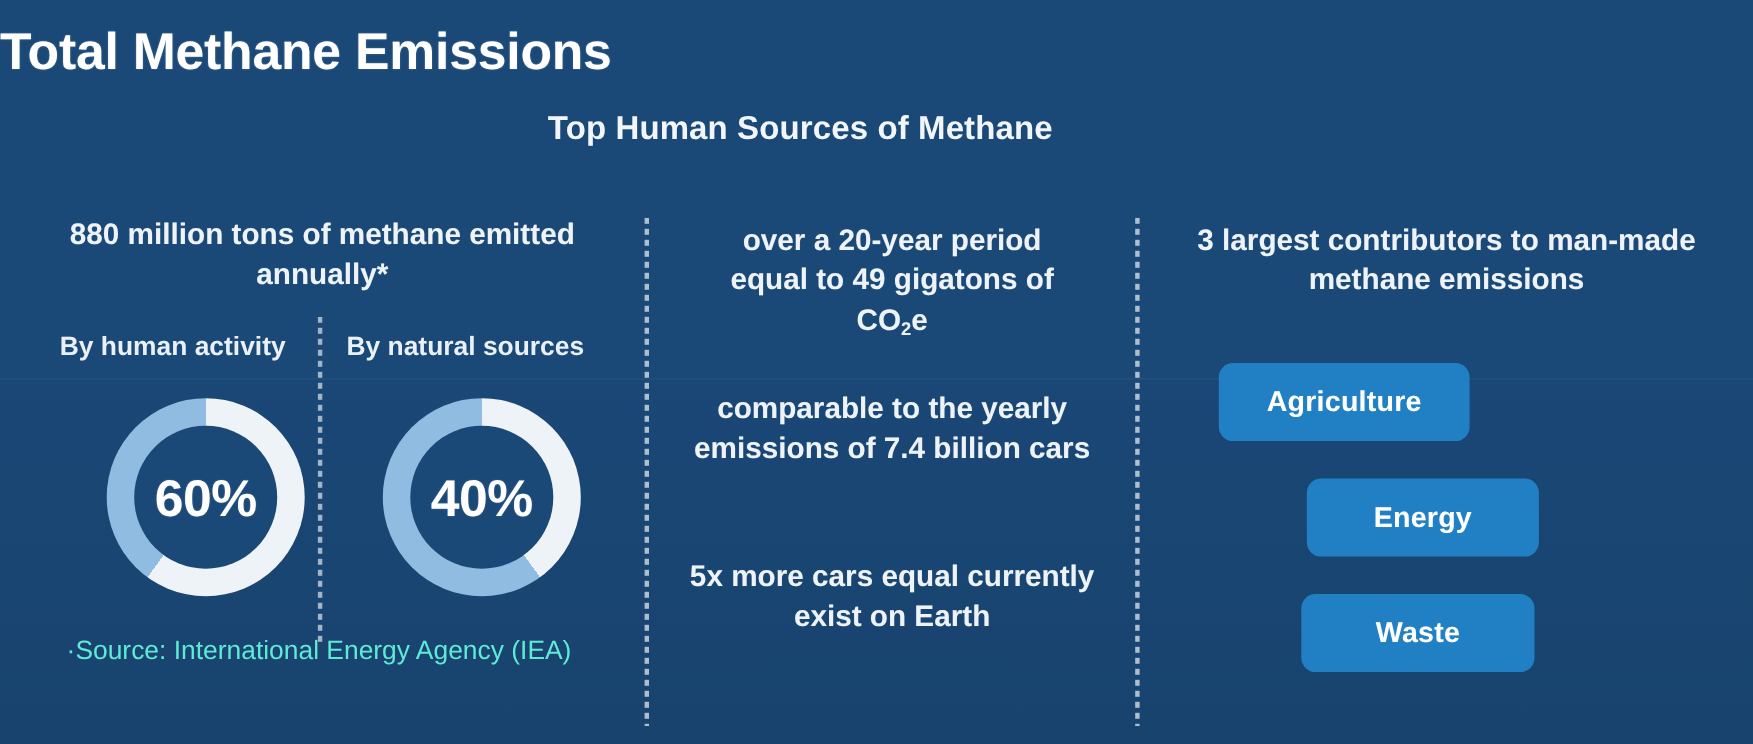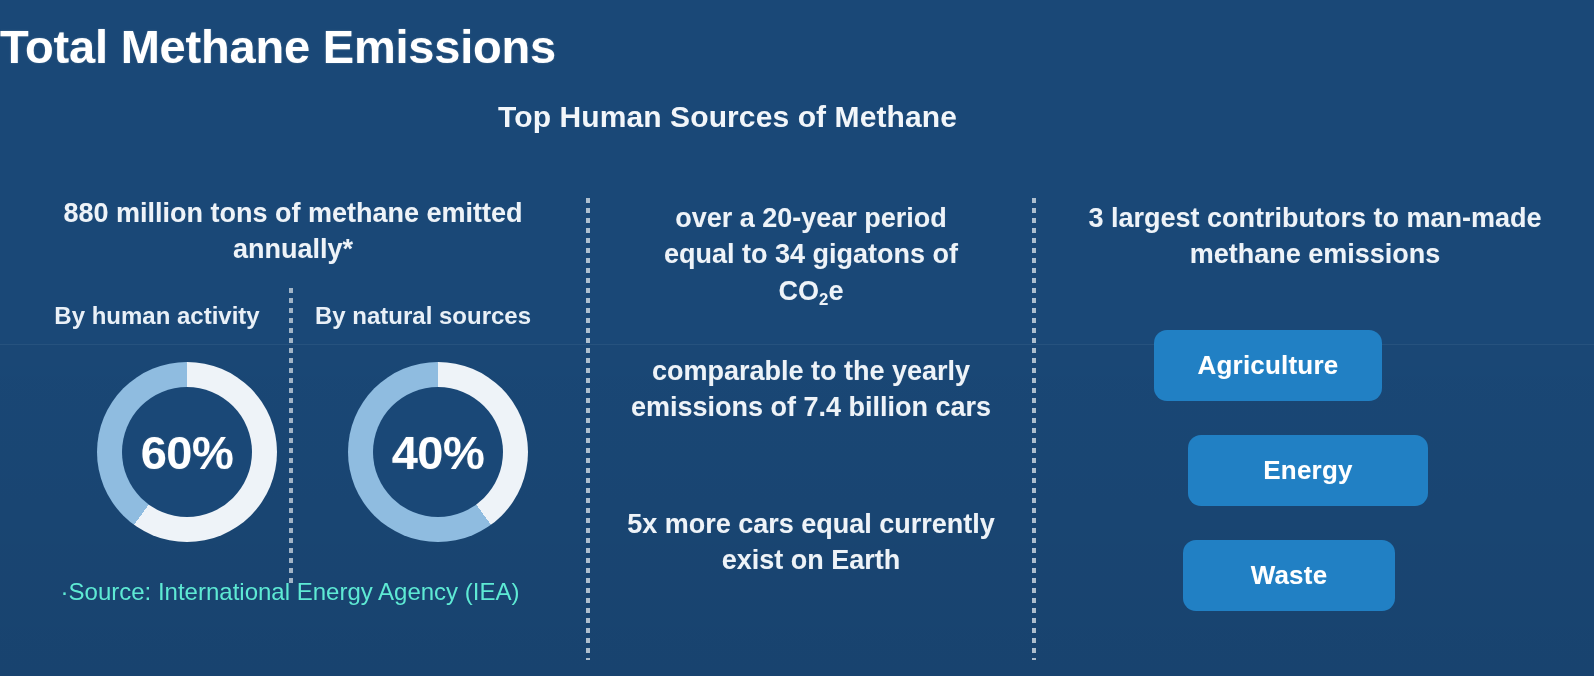--- a/index.html
+++ b/index.html
@@ -189,22 +189,22 @@
     background: #2180c4;
     display: flex;
     align-items: center;
     justify-content: center;
     font-size: 26px;
     font-weight: 700;
     color: #ffffff;
     letter-spacing: 0.2px;
     text-shadow: 0 0 1px rgba(255,255,255,0.25);
   }
-  #pill-agriculture { width: 228px; margin-left: 118px; }
-  #pill-energy      { width: 240px; margin-left: 152px; }
+  #pill-agriculture { width: 228px; margin-left: 72px; }
+  #pill-energy      { width: 211px; margin-left: 152px; }
   #pill-waste       { width: 212px; margin-left: 147px; margin-bottom: 0; }
 </style>
 </head>
 <body>
 
 <div id="infographic" style="background: rgb(26, 72, 119);">
 
   <div class="seam"></div>
   <div class="lower-shade"></div>
 
@@ -233,21 +233,21 @@
       <div class="hole" style="background: rgb(26, 72, 119);"></div>
       <div class="value">40%</div>
     </div>
 
     <div id="source-note">·Source: International Energy Agency (IEA)</div>
   </div>
 
   <div class="col" id="col-middle">
     <div class="stat-head" id="mid-block-1">
       <span>over a 20-year period</span><br>
-      <span>equal to 34 gigatons of</span><br>
+      <span>equal to 49 gigatons of</span><br>
       <span><span>CO</span><span class="sub">2</span><span>e</span></span>
     </div>
 
     <div class="stat-head" id="mid-block-2">comparable to the yearly emissions of 7.4 billion cars</div>
 
     <div class="stat-head" id="mid-block-3">5x more cars equal currently exist on Earth</div>
   </div>
 
   <div class="col" id="col-right">
     <div class="stat-head" id="right-headline">3 largest contributors to man-made methane emissions</div>

